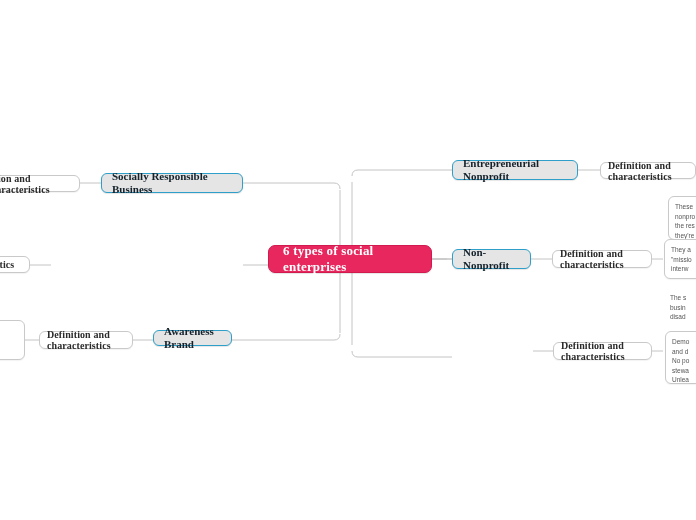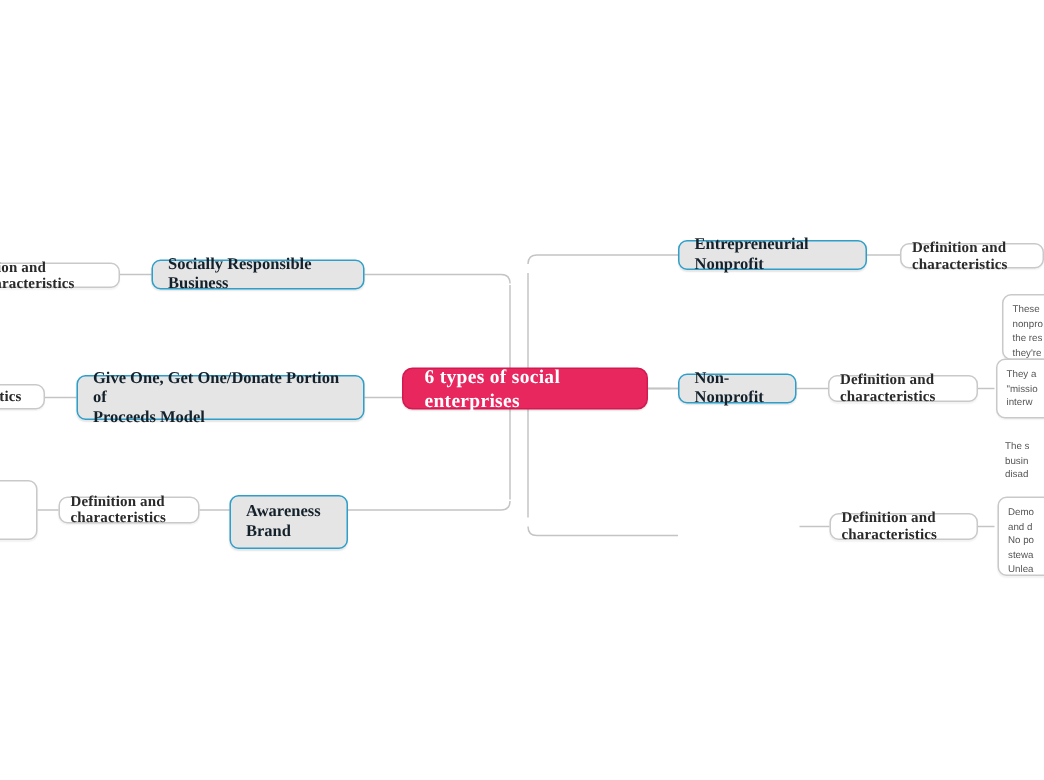--- a/index.html
+++ b/index.html
@@ -199,31 +199,25 @@
     <div class="detail-line">Unlea</div>
   </div>
 
   <div class="node topic-node" style="left:101px; top:173px; width:142px; height:20px;">
     <span>Socially Responsible Business</span>
   </div>
   <div class="node sub-node" style="left:-22px; top:175px; width:102px; height:17px;">
     <span>nition and characteristics</span>
   </div>
 
-  <div class="node topic-node two-line" style="left:51px; top:250px; width:192px; height:30px;">
-    <span>
-      <span>Give One, Get One/Donate Portion of</span><br>
-      <span>Proceeds Model</span>
-    </span>
-  </div>
   <div class="node sub-node" style="left:-40px; top:256px; width:70px; height:17px;">
     <span>cteristics</span>
   </div>
 
-  <div class="node topic-node" style="left:153px; top:330px; width:79px; height:36px;">
+  <div class="node topic-node" style="left:153px; top:330px; width:79px; height:16px;">
     <span>Awareness Brand</span>
   </div>
   <div class="node sub-node" style="left:39px; top:331px; width:94px; height:18px;">
     <span>Definition and characteristics</span>
   </div>
   <div class="node sub-node empty" style="left:-25px; top:320px; width:50px; height:40px;">
     <span></span>
   </div>
 
 </div>

